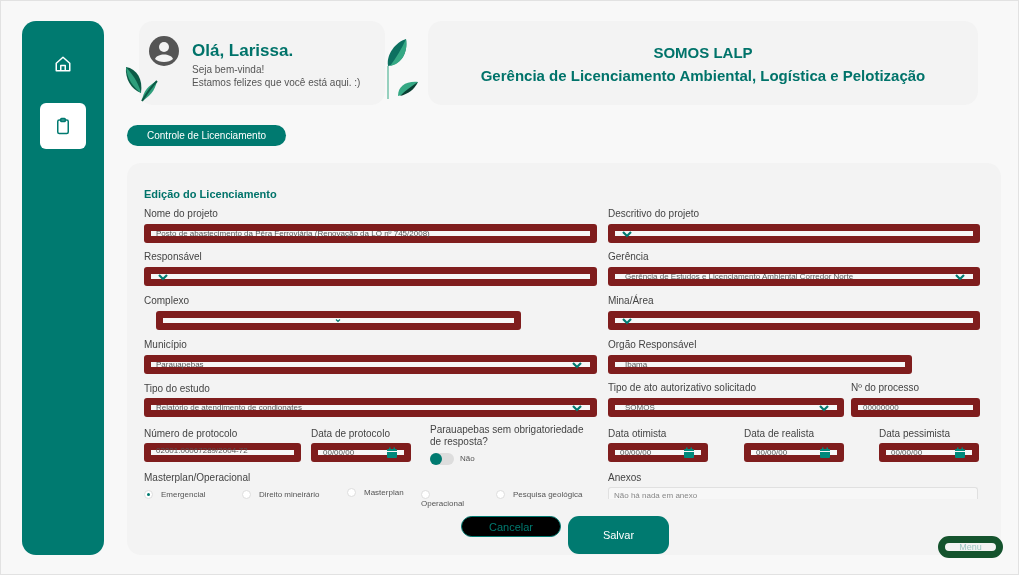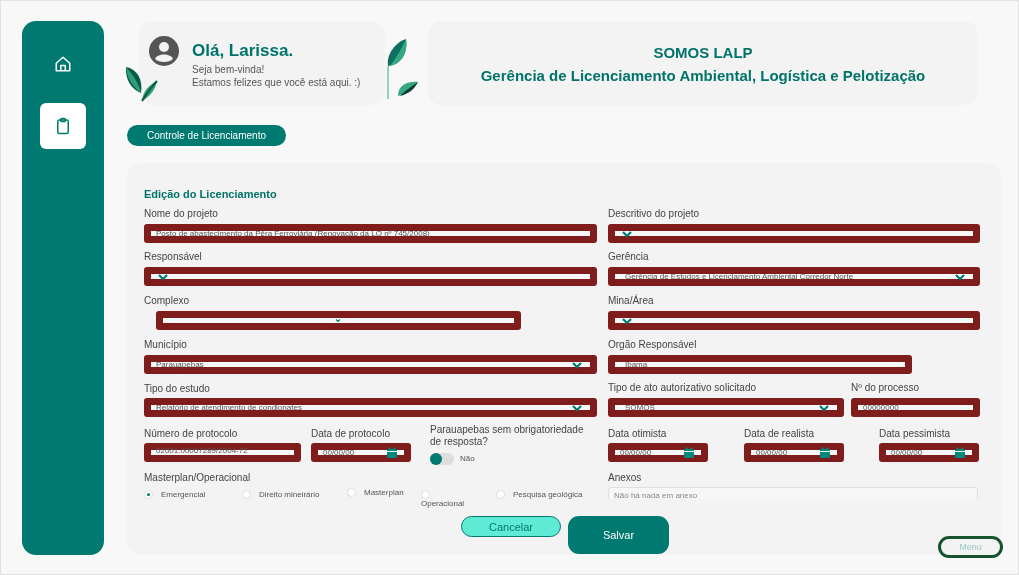--- a/index.html
+++ b/index.html
@@ -80,31 +80,31 @@
   .radio.on::after { content: ""; position: absolute; left: 2px; top: 2px; width: 3px; height: 3px; border-radius: 50%; background: #007a70; }
 
   .anexos {
     position: absolute; left: 607px; top: 486px; width: 370px; height: 12px;
     border: 1px solid #e0e0e0; border-bottom: none; border-radius: 3px 3px 0 0;
     background: #f7f7f7; font-size: 8px; color: #888; padding: 3px 0 0 5px; overflow: hidden; line-height: 10px;
   }
 
   .btn-cancel {
     position: absolute; left: 460px; top: 515px; width: 100px; height: 21px;
-    border: 1px solid #007a70; border-radius: 11px; background: #5eead4; color: #007a70;
+    border: 1px solid #007a70; border-radius: 11px; background: #000000; color: #007a70;
     font-size: 11px; display: flex; align-items: center; justify-content: center; cursor: pointer;
   }
   .btn-save {
     position: absolute; left: 567px; top: 515px; width: 101px; height: 38px;
     border-radius: 11px; background: #007a70; color: #fff;
     font-size: 11px; display: flex; align-items: center; justify-content: center; cursor: pointer;
   }
   .btn-menu {
     position: absolute; left: 937px; top: 535px; width: 65px; height: 22px;
-    border: 3px solid #14532d; border-radius: 11px; background: transparent; color: #9cc8c2;
+    border: 7px solid #14532d; border-radius: 11px; background: transparent; color: #9cc8c2;
     font-size: 9px; display: flex; align-items: center; justify-content: center; cursor: pointer;
   }
 </style>
 </head>
 <body>
 
 <div class="sidebar">
   <div class="side-btn home">
     <svg width="18" height="18" viewBox="0 0 24 24" fill="none" stroke="#fff" stroke-width="2" stroke-linejoin="round">
         <path d="M3 11 L12 3 L21 11 V21 H3 Z"></path>

